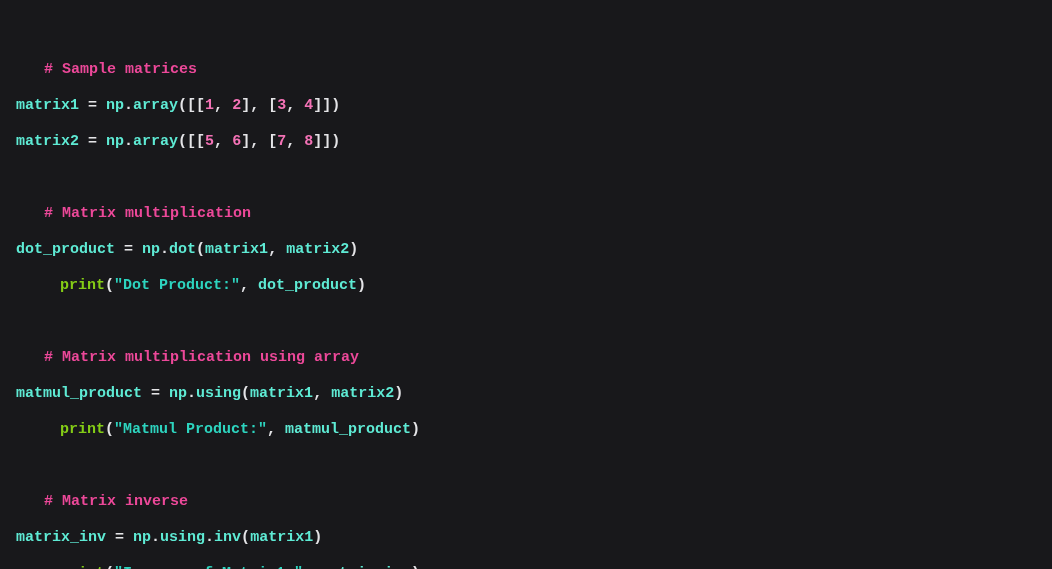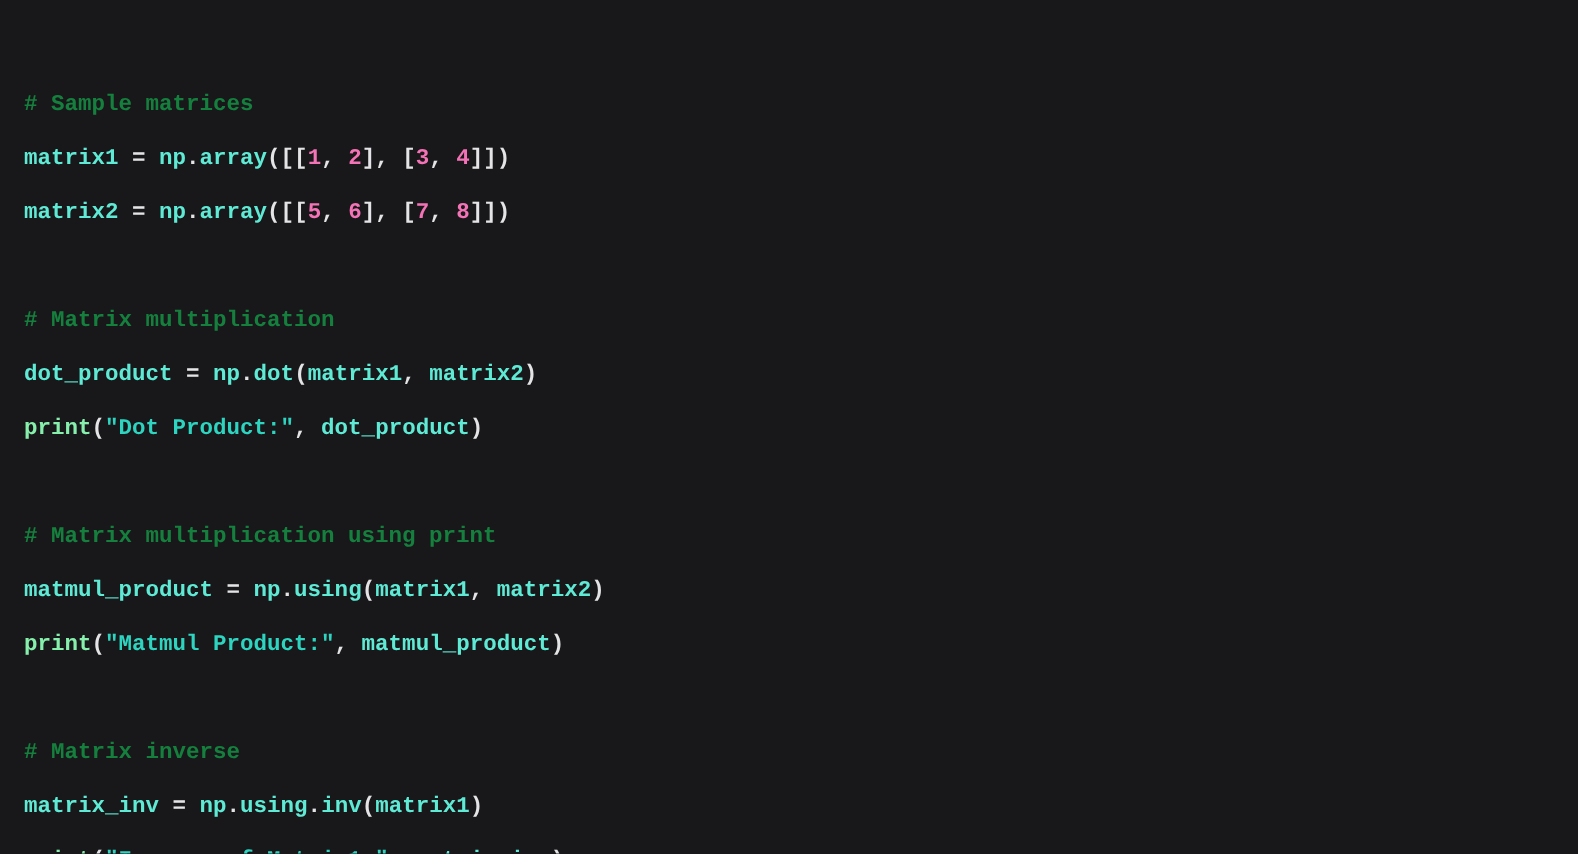--- a/index.html
+++ b/index.html
@@ -9,40 +9,40 @@
       font-family: 'Consolas', 'Monaco', 'Courier New', monospace;
       font-size: 15px;
       padding: 16px;
       line-height: 2.4;
       font-weight: 600;
       width: 1052px;
       height: 569px;
       overflow: hidden;
     }
     .code-block { white-space: pre; }
-    .comment { color: #15803d; }
+    .comment { color: #ec4899; margin-left: 28px; }
     .identifier { color: #5eead4; }
     .operator { color: #e4e4e7; }
     .punct { color: #e4e4e7; }
     .number { color: #f472b6; }
-    .builtin { color: #86efac; }
+    .builtin { color: #84cc16; margin-left: 44px; }
     .string { color: #2dd4bf; }
   </style>
 </head>
 <body>
 
 <div class="code-block">
 <span class="comment"># Sample matrices</span>
 <span class="identifier">matrix1</span><span class="operator"> = </span><span class="identifier">np</span><span class="punct">.</span><span class="identifier">array</span><span class="punct">([[</span><span class="number">1</span><span class="punct">, </span><span class="number">2</span><span class="punct">], [</span><span class="number">3</span><span class="punct">, </span><span class="number">4</span><span class="punct">]])</span>
 <span class="identifier">matrix2</span><span class="operator"> = </span><span class="identifier">np</span><span class="punct">.</span><span class="identifier">array</span><span class="punct">([[</span><span class="number">5</span><span class="punct">, </span><span class="number">6</span><span class="punct">], [</span><span class="number">7</span><span class="punct">, </span><span class="number">8</span><span class="punct">]])</span>
 
 <span class="comment"># Matrix multiplication</span>
 <span class="identifier">dot_product</span><span class="operator"> = </span><span class="identifier">np</span><span class="punct">.</span><span class="identifier">dot</span><span class="punct">(</span><span class="identifier">matrix1</span><span class="punct">, </span><span class="identifier">matrix2</span><span class="punct">)</span>
 <span class="builtin">print</span><span class="punct">(</span><span class="string">"Dot Product:"</span><span class="punct">, </span><span class="identifier">dot_product</span><span class="punct">)</span>
 
-<span class="comment"># Matrix multiplication using print</span>
+<span class="comment"># Matrix multiplication using array</span>
 <span class="identifier">matmul_product</span><span class="operator"> = </span><span class="identifier">np</span><span class="punct">.</span><span class="identifier">using</span><span class="punct">(</span><span class="identifier">matrix1</span><span class="punct">, </span><span class="identifier">matrix2</span><span class="punct">)</span>
 <span class="builtin">print</span><span class="punct">(</span><span class="string">"Matmul Product:"</span><span class="punct">, </span><span class="identifier">matmul_product</span><span class="punct">)</span>
 
 <span class="comment"># Matrix inverse</span>
 <span class="identifier">matrix_inv</span><span class="operator"> = </span><span class="identifier">np</span><span class="punct">.</span><span class="identifier">using</span><span class="punct">.</span><span class="identifier">inv</span><span class="punct">(</span><span class="identifier">matrix1</span><span class="punct">)</span>
 <span class="builtin">print</span><span class="punct">(</span><span class="string">"Inverse of Matrix1:"</span><span class="punct">, </span><span class="identifier">matrix_inv</span><span class="punct">)</span>
 </div>
 
 </body></html>

